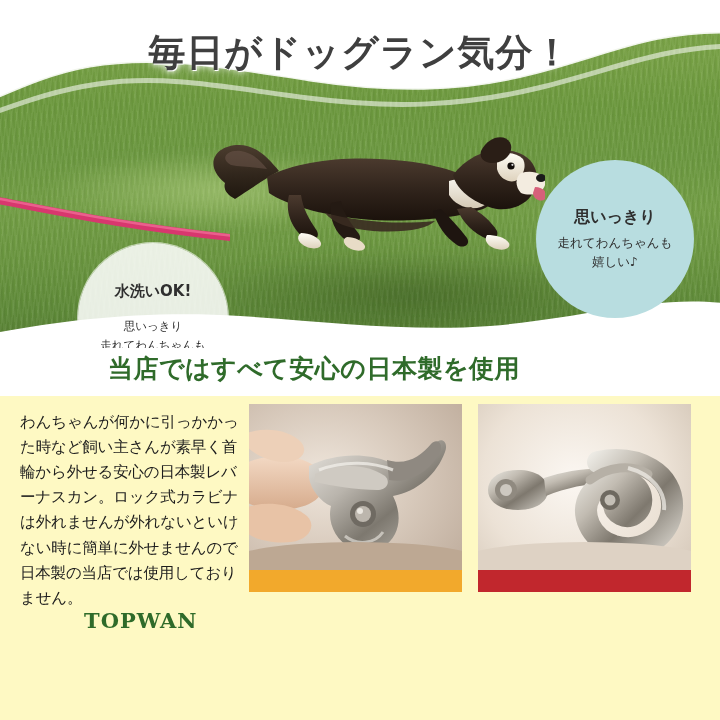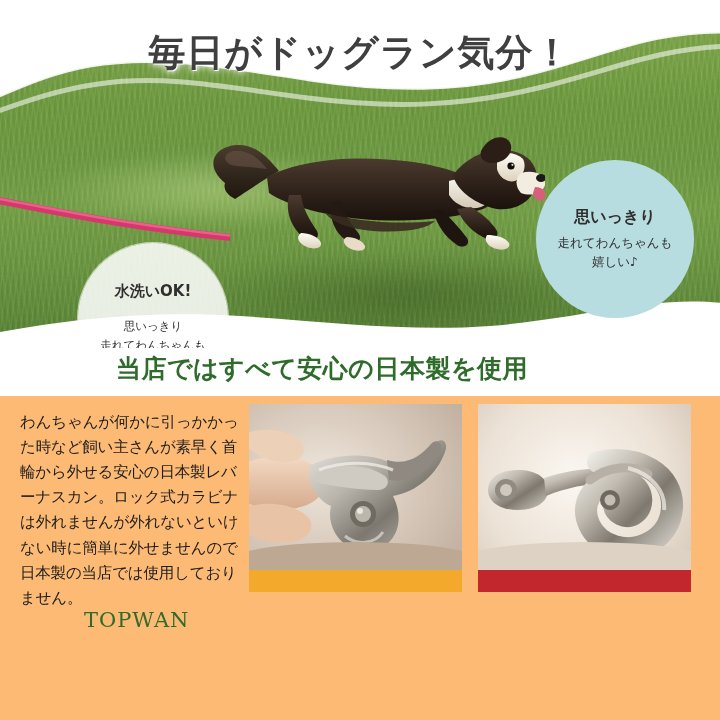--- a/index.html
+++ b/index.html
@@ -151,54 +151,54 @@
     background: #b8dde0;
   }
   #callout-right .c-title {
     font-size: 16px; font-weight: bold; margin-bottom: 5px;
   }
   #callout-right .c-line { font-size: 12.5px; line-height: 1.55; text-align: right; }
 
   
   #section-title {
     position: absolute;
-    left: 12px; top: 352px;
+    left: 4px; top: 352px;
     width: 620px;
     text-align: center;
     font-family: "DejaVu Sans", "Liberation Sans", sans-serif;
     font-weight: bold;
     font-size: 25px;
     color: #2f6b2a;
     letter-spacing: 0.5px;
   }
 
   
   #lower {
     position: absolute;
     left: 0; top: 396px;
     width: 720px; height: 324px;
-    background: #fdba74;
+    background: #fef9c3;
   }
 
   #left-text {
     position: absolute;
     left: 20px; top: 14px;
     width: 220px;
     font-family: "DejaVu Sans", "Liberation Sans", sans-serif;
     font-size: 15.5px;
     line-height: 1.62;
     color: #1d1d1d;
     letter-spacing: -0.2px;
   }
 
   #brand {
     position: absolute;
     left: 84px; top: 212px;
     font-family: "DejaVu Serif", "Liberation Serif", serif;
-    font-weight: normal;
+    font-weight: bold;
     font-size: 21px;
     color: #2f6b2a;
     letter-spacing: 1px;
   }
 
   
   .photo-card {
     position: absolute;
     overflow: hidden;
     background: #d9d9d9;

